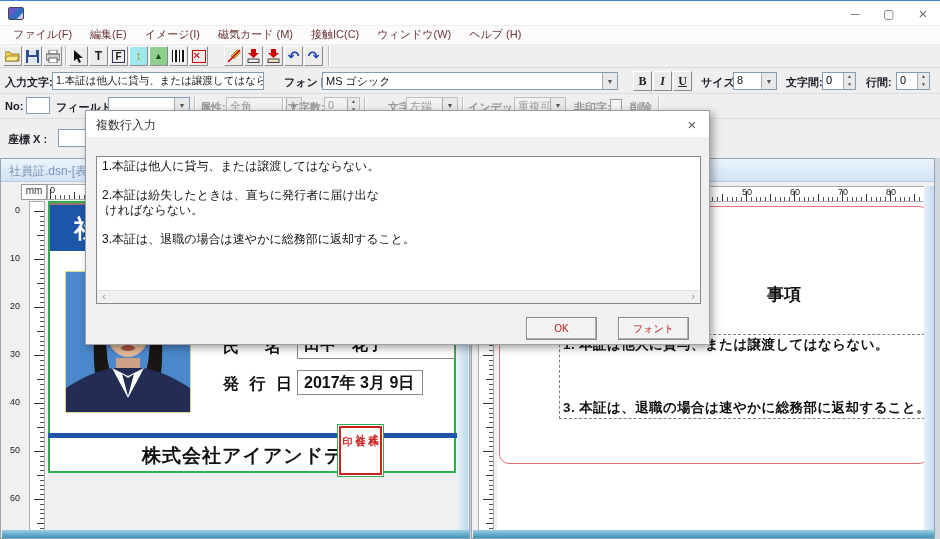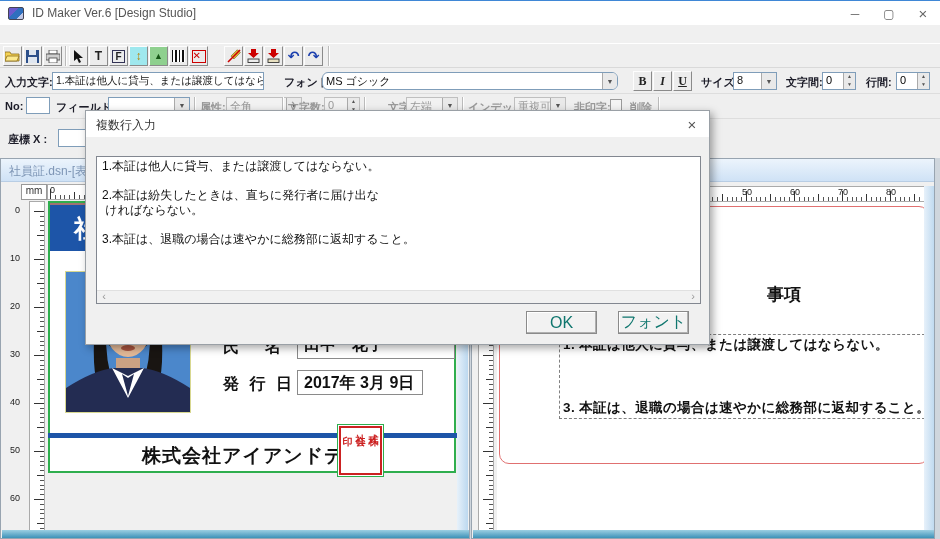--- a/index.html
+++ b/index.html
@@ -123,52 +123,60 @@
   #dlg-close { position:absolute; right:2px; top:0; width:30px; height:26px;
     display:flex; align-items:center; justify-content:center; color:#555; font-size:15px; }
   #dlg-textwrap { position:absolute; left:10px; top:45px; width:605px; height:148px;
     background:#fff; border:1px solid #828790; }
   #dlg-text { position:absolute; left:0; top:0; right:0; bottom:13px; padding:2px 5px;
     font-size:12px; line-height:14.5px; color:#111; white-space:pre-wrap; overflow:hidden; }
   #dlg-hscroll { position:absolute; left:0; right:0; bottom:0; height:13px; background:#f1f1f1;
     border-top:1px solid #e0e0e0; }
   .scr-arrow { position:absolute; top:0; width:14px; height:12px; color:#999; font-size:11px;
     line-height:11px; text-align:center; }
-  .dbtn { position:absolute; top:200px; width:71px; height:23px; background:#f2f2f2;
+  .dbtn { position:absolute; top:206px; width:71px; height:23px; background:#f2f2f2;
     border:1px solid #8a8a8a; box-shadow:inset -1px -1px 0 #b0b0b0, inset 1px 1px 0 #fff;
-    font-size:16px; color:#0f766e; display:flex; align-items:center; justify-content:center; }
+    font-size:10px; color:#b91c1c; display:flex; align-items:center; justify-content:center; }
 
   
   .ic-bar { background:repeating-linear-gradient(90deg,#111 0 1.5px,#fff 1.5px 3.5px);
     width:13px; height:12px; }
   .ic-box-red { color:#c00; border:1px solid #c00; font-size:10px; line-height:10px;
     width:14px; height:13px; font-weight:bold; }
   .cyanbg { background:#9fe8ee; color:#b8860b; }
   .greenbg { background:#8fd08f; color:#155715; }
   svg { display:block; }
 </style>
 </head>
 <body>
 
 <div id="app">
 
   <div class="abs" id="titlebar">
     <div class="abs" id="app-icon"></div>
-    <div class="abs" id="app-title">ID Maker Ver.6 [Design Studio]</div>
     <div class="abs wbtn" style="left:838px;">
         <span>─</span>
       </div>
     <div class="abs wbtn" style="left:872px;">
         <span>▢</span>
       </div>
     <div class="abs wbtn" style="left:906px;font-size:15px;">
         <span>×</span>
       </div>
   </div>
 
+  <div class="abs" id="menubar">
+    <span class="menu-item">ファイル(F)</span>
+    <span class="menu-item">編集(E)</span>
+    <span class="menu-item">イメージ(I)</span>
+    <span class="menu-item">磁気カード (M)</span>
+    <span class="menu-item">接触IC(C)</span>
+    <span class="menu-item">ウィンドウ(W)</span>
+    <span class="menu-item">ヘルプ (H)</span>
+  </div>
 
   <div class="abs" id="toolbar1">
     <div class="tbtn" style="left:3px;">
       <svg width="15" height="12" viewBox="0 0 15 12">
         <path d="M0,2 L5,2 L6,4 L14,4 L14,11 L0,11 Z" fill="#f5d354" stroke="#8a6d1d" stroke-width="0.8"></path>
         <path d="M2,6 L14,6 L12,11 L0,11 Z" fill="#fce98e" stroke="#8a6d1d" stroke-width="0.8"></path>
       </svg>
     </div>
     <div class="tbtn" style="left:23px;">
       <svg width="13" height="13" viewBox="0 0 13 13">
@@ -232,21 +240,21 @@
     <div class="tbtn" style="left:304px;color:#1b3fae;font-size:14px;">
         <span>↷</span>
       </div>
     <div class="vsep" style="left:328px;"></div>
   </div>
 
   <div class="abs row" id="toolbar2">
     <span class="lbl" style="left:5px;top:7px;">入力文字:</span>
     <div class="inp" style="left:52px;top:4px;width:212px;height:18px;">1.本証は他人に貸与、または譲渡してはならない。</div>
     <span class="lbl" style="left:284px;top:7px;">フォント:</span>
-    <div class="combo" style="left:322px;top:4px;width:296px;height:18px;border-radius:6px;">
+    <div class="combo" style="left:322px;top:4px;width:296px;height:18px;">
       <span class="cval">MS ゴシック</span>
       <span class="dd">▼</span>
     </div>
     <div class="tbtn" style="left:633px;top:3px;font-family:'Liberation Serif','DejaVu Serif',serif;">
         <span>B</span>
       </div>
     <div class="tbtn" style="left:653px;top:3px;font-style:italic;font-family:'Liberation Serif','DejaVu Serif',serif;">
         <span>I</span>
       </div>
     <div class="tbtn" style="left:673px;top:3px;text-decoration:underline;font-family:'Liberation Serif','DejaVu Serif',serif;">

